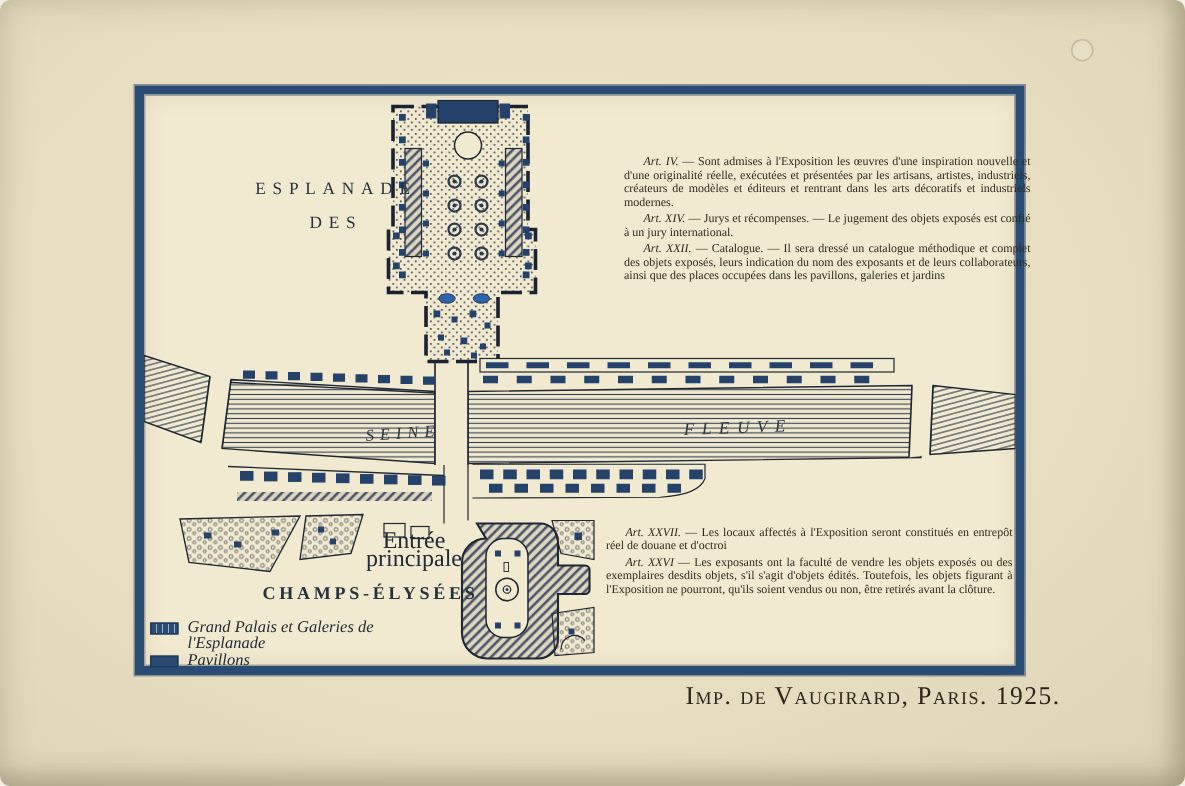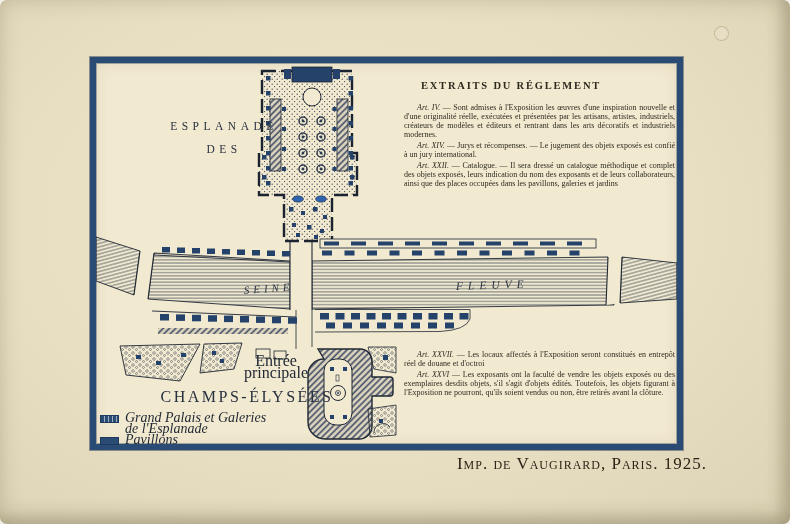--- a/index.html
+++ b/index.html
@@ -25,36 +25,36 @@
     box-shadow: 0 0 0 1px rgba(25,45,75,.45), inset 0 0 0 1px rgba(25,45,75,.35), inset 0 0 14px rgba(120,105,65,.12);
   }
   svg.map { position:absolute; left:0; top:0; width:581px; height:381px; }
 
   
   .reg-title {
     position:absolute; left:292px; top:17px; width:246px; text-align:center;
     font-size:10.5px; font-weight:bold; letter-spacing:1.8px; color:#2d2a1e; white-space:nowrap;
   }
   .reg-block { position:absolute; width:271px; color:#2e2b1f; text-align:justify; }
-  .reg-top { left:308px; top:40px; }
+  .reg-top { left:320px; top:40px; }
   .reg-bottom { left:308px; top:287px; }
   .reg-block p { margin:0 0 2px 0; font-size:8px; line-height:9px; text-indent:13px; }
   .reg-block .ref { font-style:italic; }
 
   
   .lbl { position:absolute; color:#28313f; }
   .lbl-esplanade { left:52px; top:52px; width:112px; text-align:center;
     font-size:11.5px; letter-spacing:4.5px; line-height:23px;margin-left:20px; }
   .lbl-esplanade span { display:block; }
   .lbl-entrance { left:138px; top:292px; width:84px; text-align:center; font-size:16px; line-height:12px; color:#222a36; }
   .lbl-entrance span { display:block; }
-  .lbl-avenue { left:41px; top:325px; width:220px; text-align:center; font-size:16px; letter-spacing:2.5px; white-space:nowrap; }
+  .lbl-avenue { left:41px; top:325px; width:220px; text-align:center; font-size:12px; letter-spacing:2.5px; white-space:nowrap;font-weight:bold; }
 
   
-  .legend { position:absolute; left:4px; top:350px; font-size:14px; font-style:italic; color:#232b36; }
+  .legend { position:absolute; left:4px; top:350px; font-size:11px; font-style:italic; color:#232b36; }
   .legend-row { display:flex; align-items:flex-start; margin-bottom:1px; }
   .swatch { width:19px; height:8px; margin:2px 6px 0 0; flex:0 0 auto; border:1px solid #1d3a5c; }
   .swatch.hatched { background:#2a4c74; background-image:repeating-linear-gradient(90deg, transparent 0 3px, rgba(255,255,255,.55) 3px 4px); }
   .swatch.solid { background:#2a4c74; }
   .legend-label { width:150px; line-height:10.5px; }
 
   .imprint {
     position:absolute; left:432px; top:454px; width:300px; text-align:center;
     font-variant:small-caps; font-size:17px; letter-spacing:1px; color:#2c2517; white-space:nowrap;
   }
@@ -288,21 +288,20 @@
         </g>
         <rect x="240" y="312" width="3" height="6" fill="none" stroke="#1f2733" stroke-width="0.6"></rect>
         <polygon points="272,284 300,284 300,310 278,306" fill="url(#pebble)" stroke="#1f2733" stroke-width="0.8"></polygon>
         <rect x="287" y="292" width="5" height="5" fill="#25436a"></rect>
         <polygon points="272,346 300,342 300,372 274,374" fill="url(#pebble)" stroke="#1f2733" stroke-width="0.8"></polygon>
         <path d="M278,370 a9,9 0 0 1 16,-6" fill="none" stroke="#1f2733" stroke-width="0.8"></path>
         <rect x="283" y="356" width="4" height="4" fill="#25436a"></rect>
       </g>
     </svg>
 
-    <div class="reg-title">EXTRAITS DU RÉGLEMENT</div>
 
     <div class="reg-block reg-top">
       <p><span class="ref">Art. IV.</span> <span>— Sont admises à l'Exposition les œuvres d'une inspiration nouvelle et d'une originalité réelle, exécutées et présentées par les artisans, artistes, industriels, créateurs de modèles et éditeurs et rentrant dans les arts décoratifs et industriels modernes.</span></p>
       <p><span class="ref">Art. XIV.</span> <span>— Jurys et récompenses. — Le jugement des objets exposés est confié à un jury international.</span></p>
       <p><span class="ref">Art. XXII.</span> <span>— Catalogue. — Il sera dressé un catalogue méthodique et complet des objets exposés, leurs indication du nom des exposants et de leurs collaborateurs, ainsi que des places occupées dans les pavillons, galeries et jardins</span></p>
     </div>
 
     <div class="reg-block reg-bottom">
       <p><span class="ref">Art. XXVII.</span> <span>— Les locaux affectés à l'Exposition seront constitués en entrepôt réel de douane et d'octroi</span></p>
       <p><span class="ref">Art. XXVI</span> <span>— Les exposants ont la faculté de vendre les objets exposés ou des exemplaires desdits objets, s'il s'agit d'objets édités. Toutefois, les objets figurant à l'Exposition ne pourront, qu'ils soient vendus ou non, être retirés avant la clôture.</span></p>

